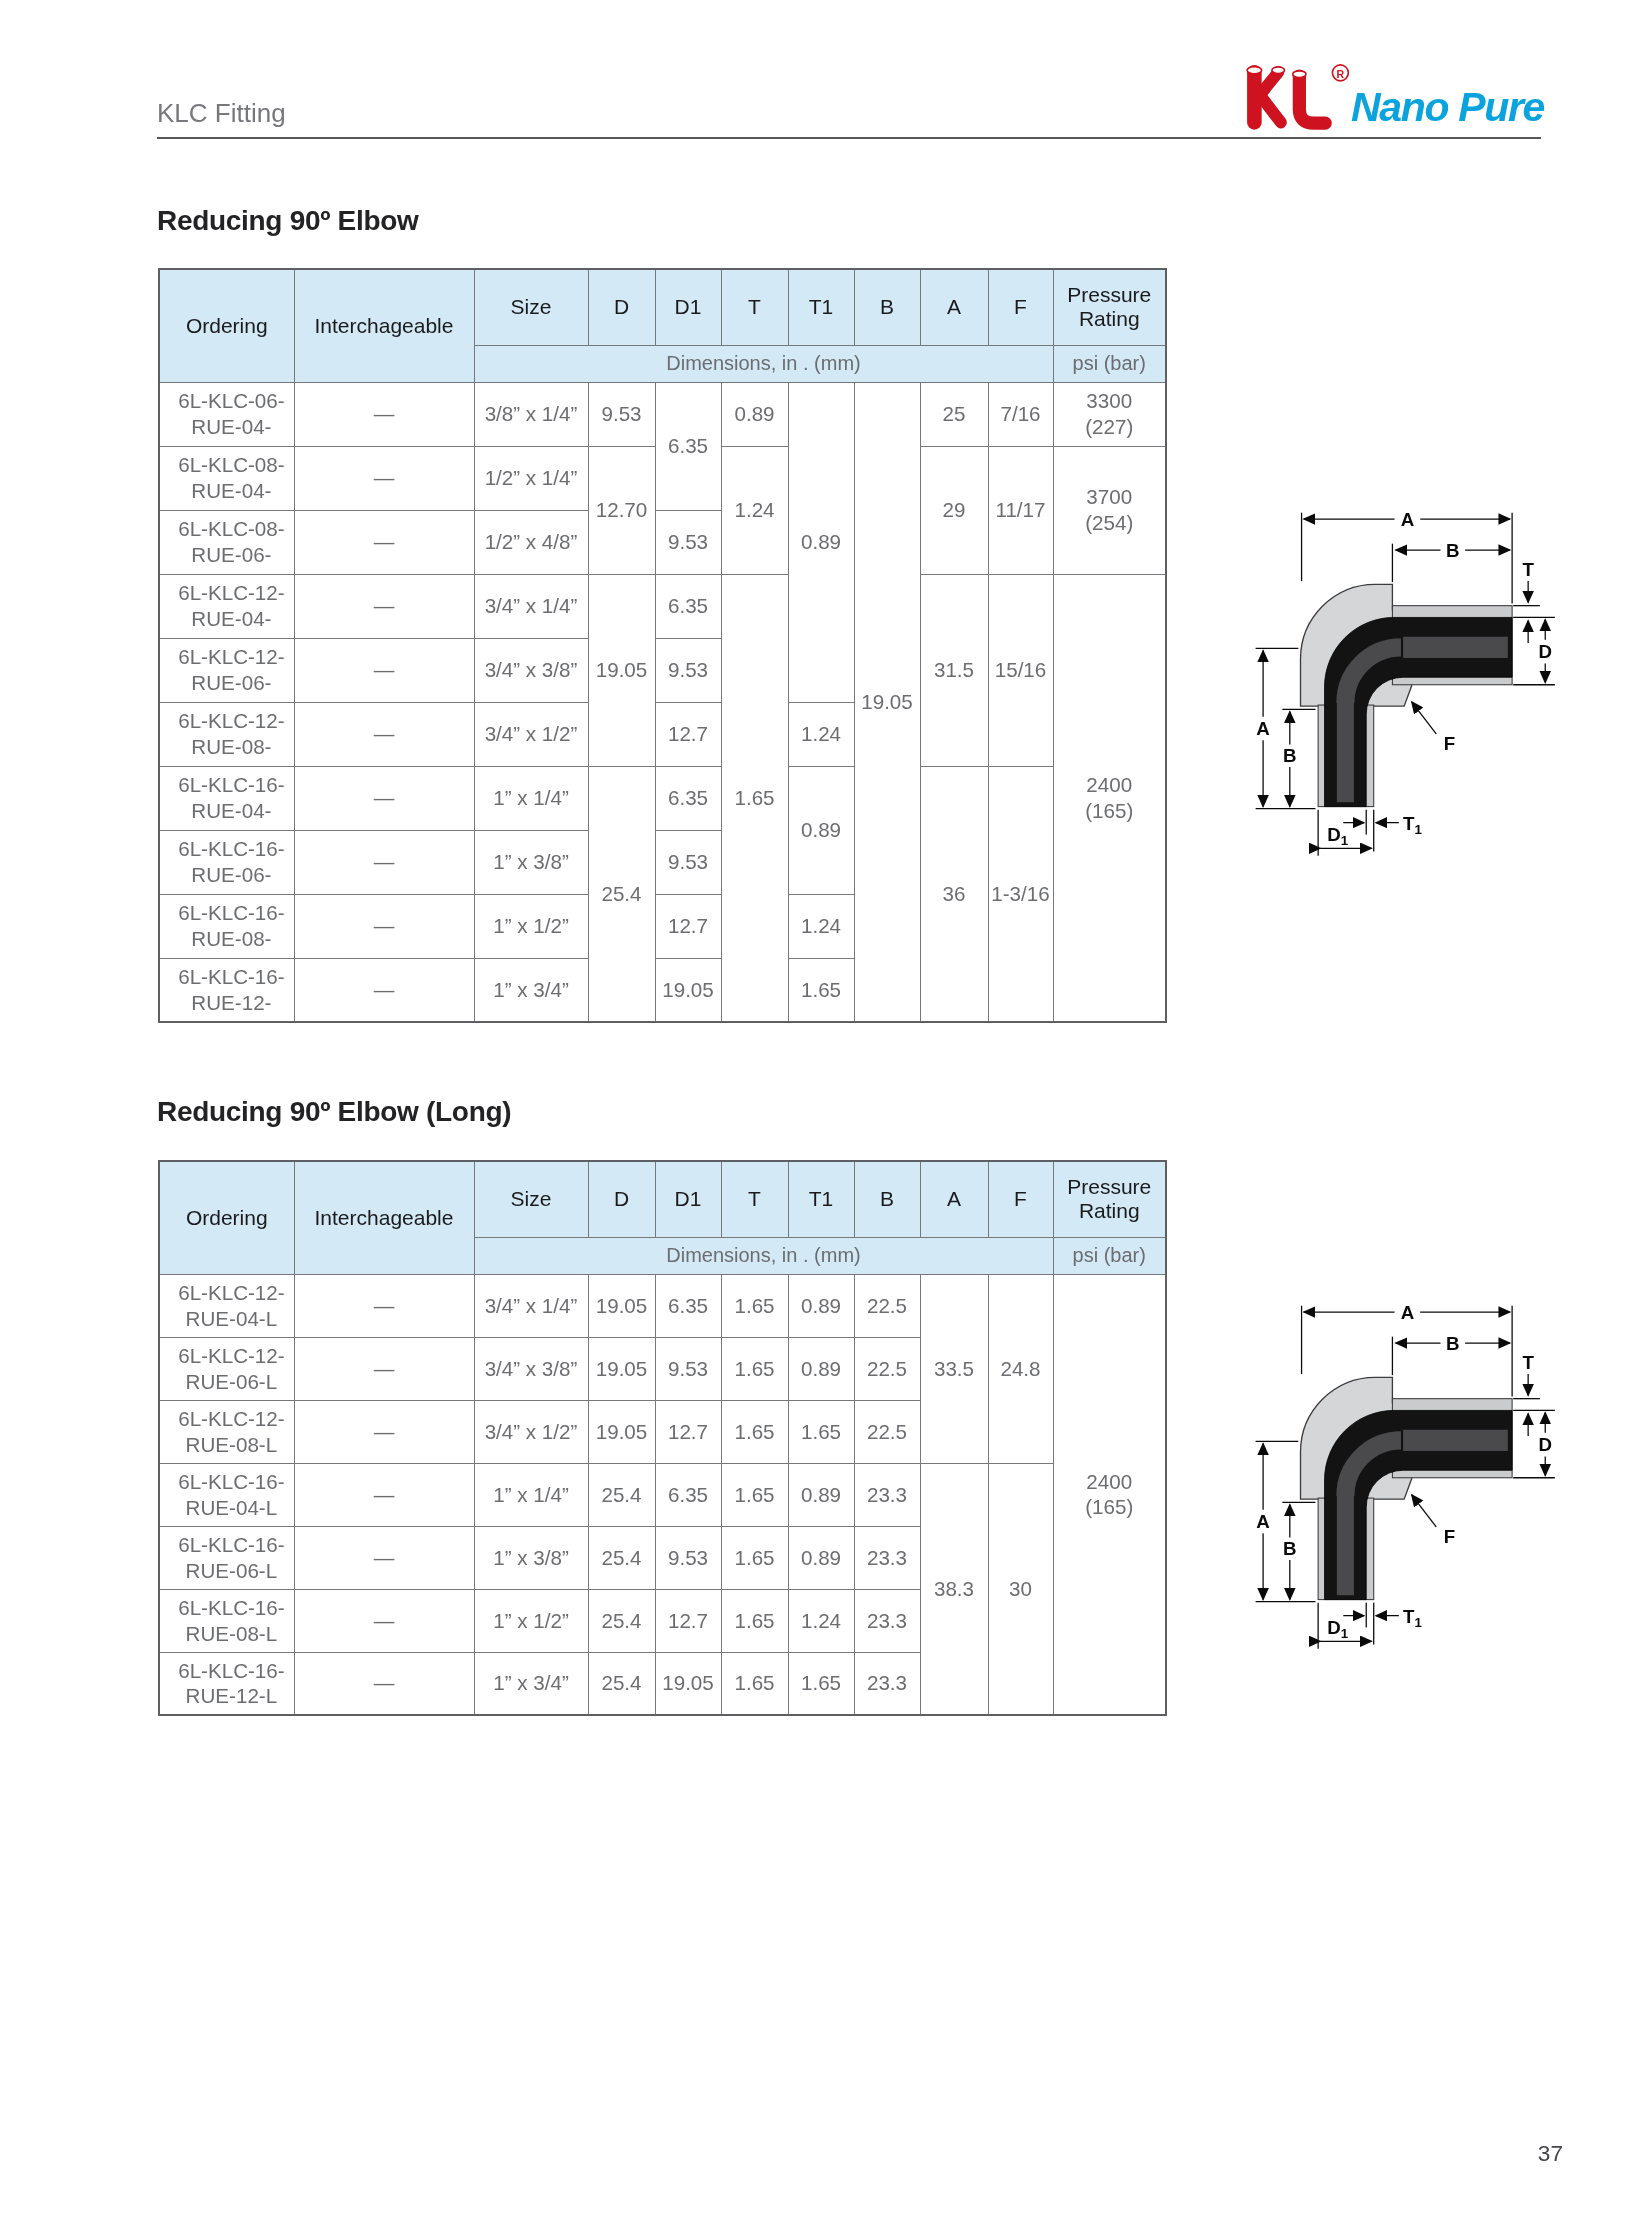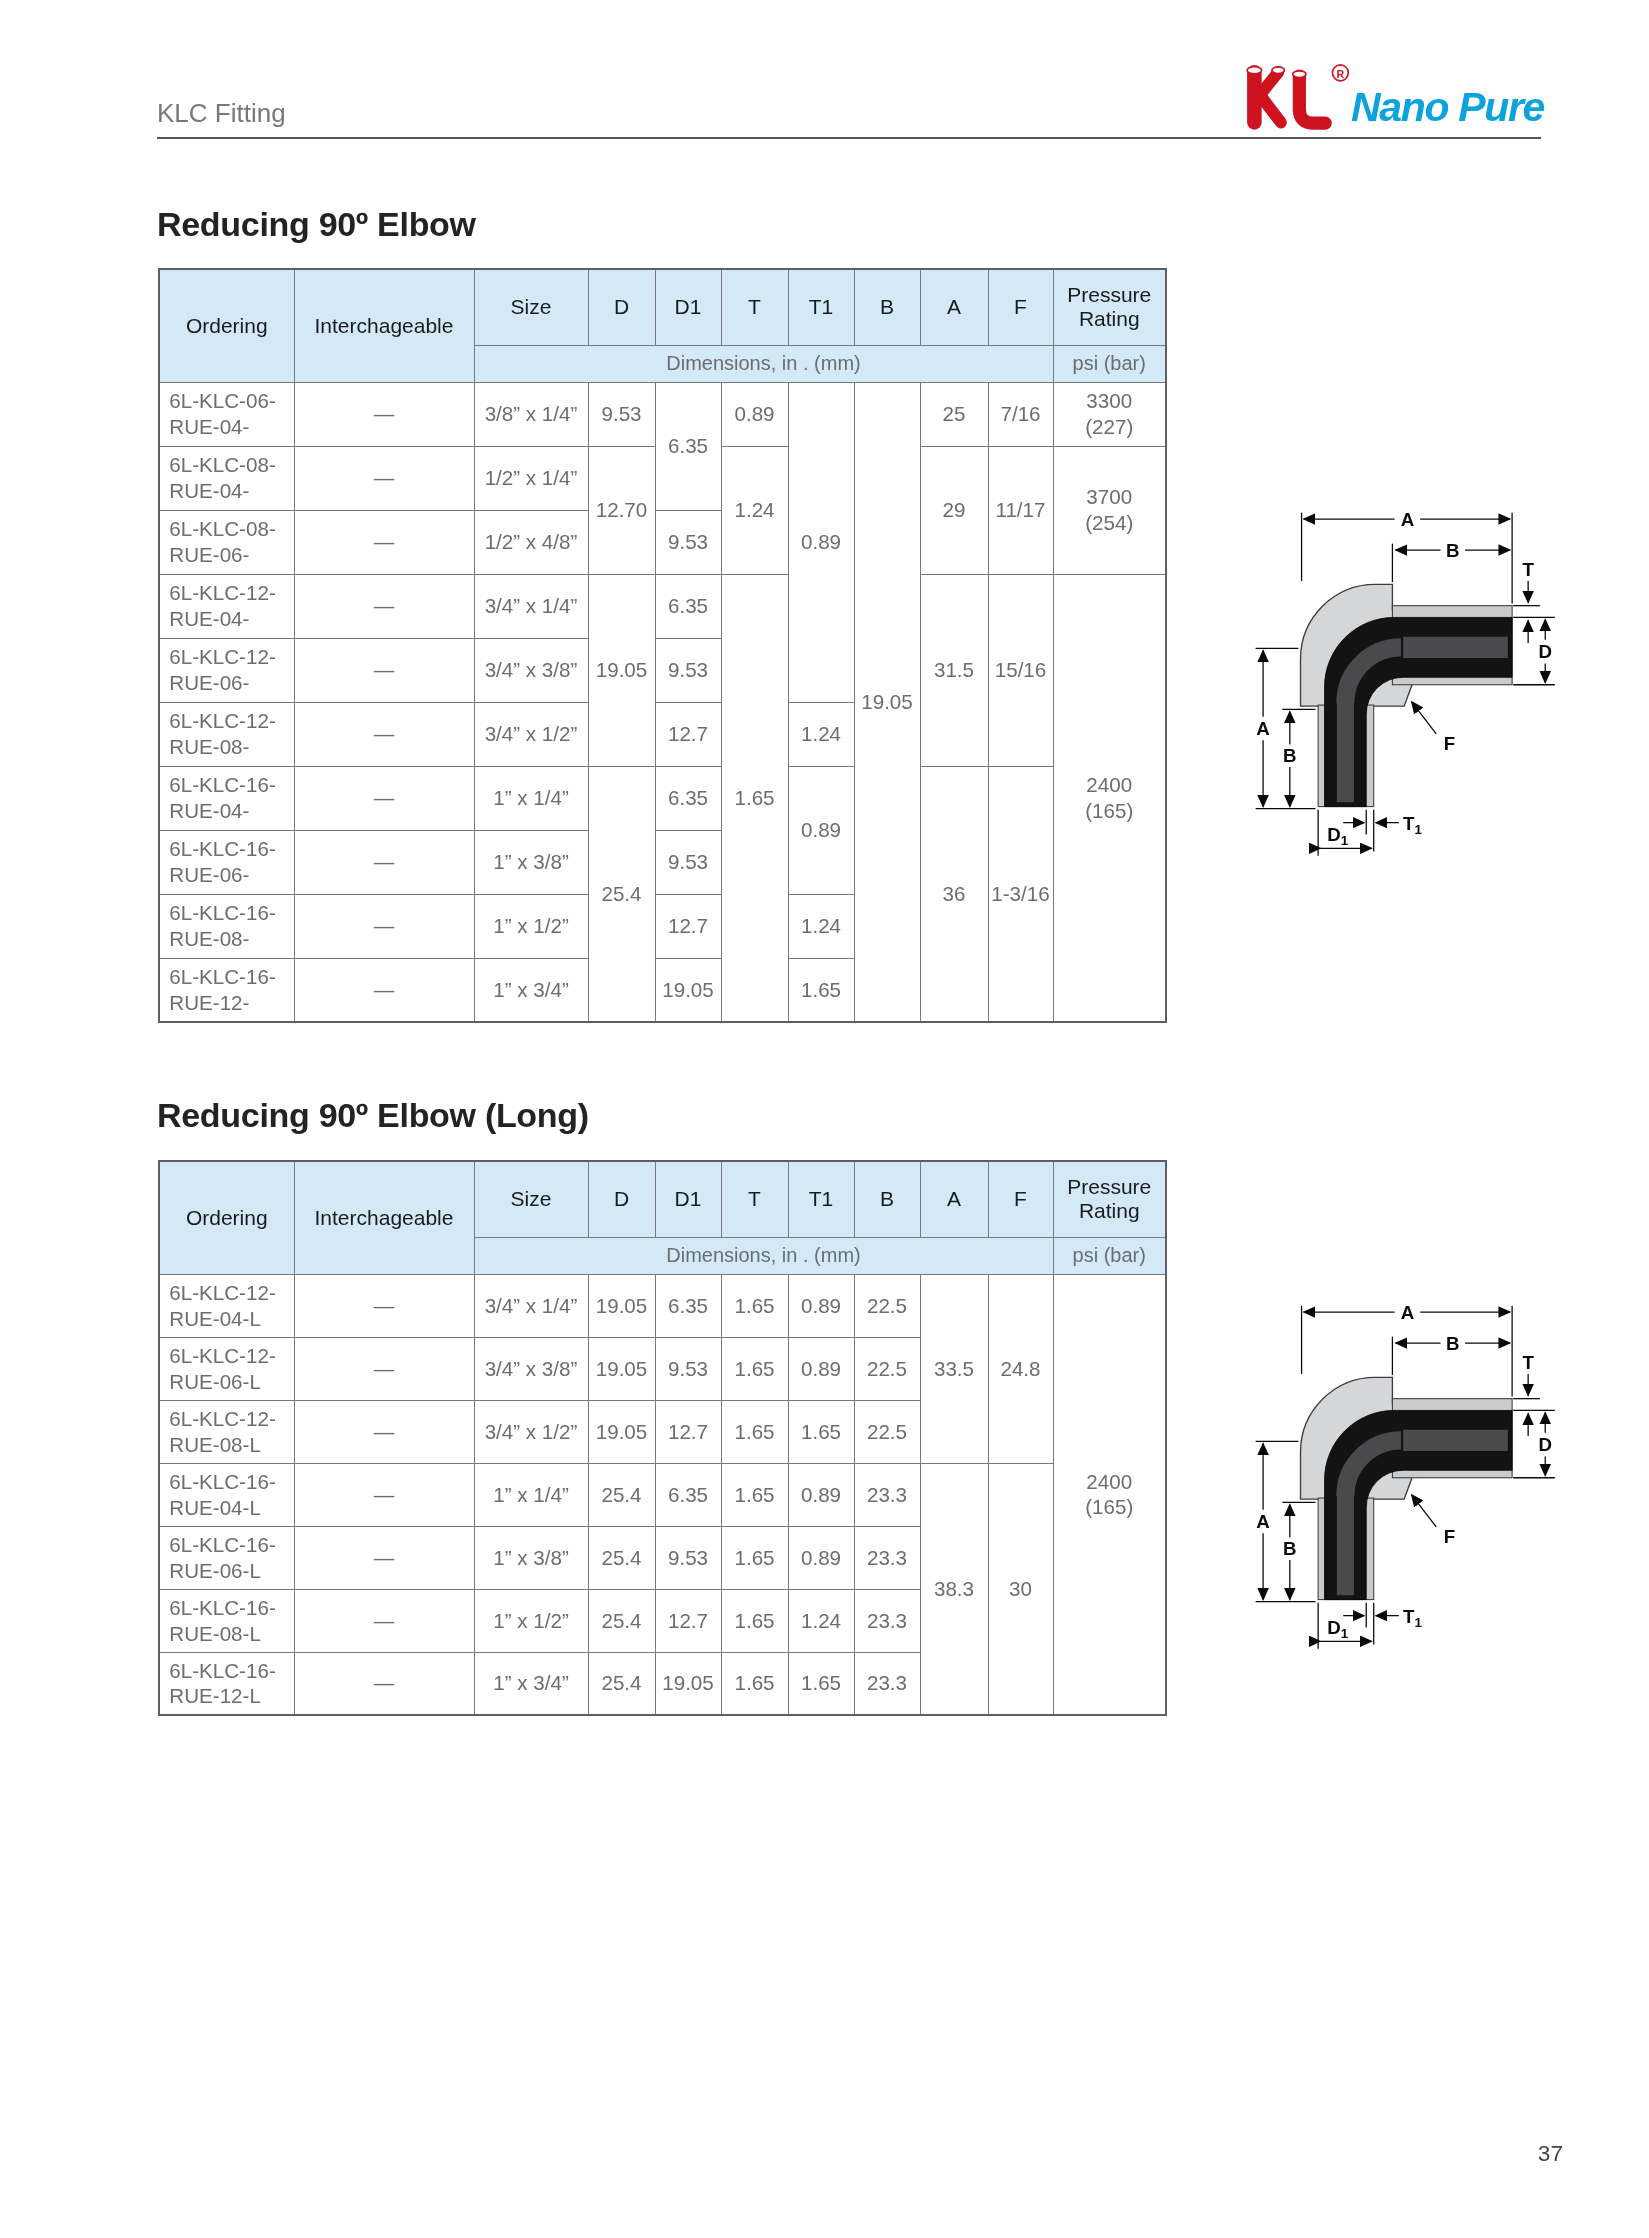--- a/index.html
+++ b/index.html
@@ -3,38 +3,38 @@
 <meta charset="utf-8">
 <style>
   html,body{margin:0;padding:0;background:#ffffff;}
   body{width:1650px;height:2239px;position:relative;font-family:"Liberation Sans","DejaVu Sans",sans-serif;}
   #page{position:absolute;left:0;top:0;width:1650px;height:2239px;background:#fff;overflow:hidden;}
 
   .doc-title{position:absolute;left:157px;top:98px;font-size:26px;color:#77787b;}
   .header-rule{position:absolute;left:157px;top:137px;width:1384px;height:2px;background:#565759;}
   .logo{position:absolute;left:1234px;top:55px;width:312px;height:86px;}
 
-  .section-title{position:absolute;left:157px;font-size:34px;font-weight:bold;color:#232325;letter-spacing:-0.3px;}
+  .section-title{position:absolute;left:157px;font-size:28px;font-weight:bold;color:#232325;letter-spacing:-0.3px;}
   #title1{top:205px;}
   #title2{top:1096px;}
 
   table.spec{position:absolute;left:158px;border-collapse:collapse;table-layout:fixed;
              border:2px solid #5d5f62;background:#fff;}
   #table1{top:268px;}
   #table2{top:1160px;}
   table.spec th, table.spec td{border:1.3px solid #77797c;text-align:center;vertical-align:middle;
              white-space:pre-line;padding:0;font-weight:normal;}
   table.spec thead th{background:#d3e9f6;color:#1b1b1d;font-size:21px;line-height:1.15;}
   table.spec thead tr.toprow{height:76px;}
   table.spec thead tr.subrow{height:37px;}
   table.spec thead tr.subrow th{color:#6c6d70;font-size:20px;}
   table.spec tbody td{color:#6c6d70;font-size:20.6px;line-height:1.25;}
   #table1 tbody tr{height:64px;}
   #table2 tbody tr{height:63px;}
-  table.spec tbody td:first-child{text-align:left;padding-left:9.3px;}
+  table.spec tbody td:first-child{text-align:center;padding-left:9.3px;}
 
   .diagram{position:absolute;left:1215px;width:342px;height:372px;}
   #diagram1{top:487px;}
   #diagram2{top:1280px;}
   .dim{stroke:#0a0a0a;stroke-width:2.4;fill:none;}
   .dimlabel{font-size:35px;font-weight:bold;fill:#0a0a0a;}
   .dimsub{font-size:25px;font-weight:bold;fill:#0a0a0a;}
 
   .page-number{position:absolute;left:1503px;top:2141px;width:60px;text-align:right;
                font-size:22.6px;color:#434448;}

